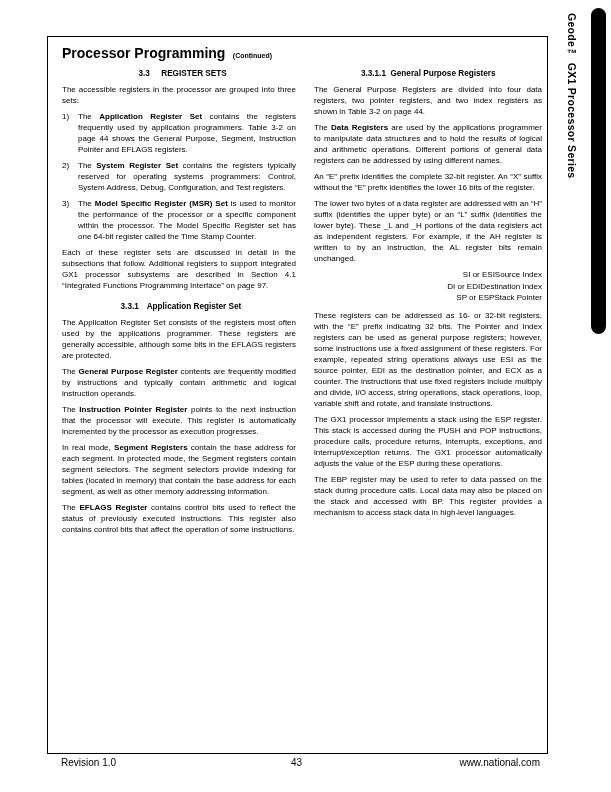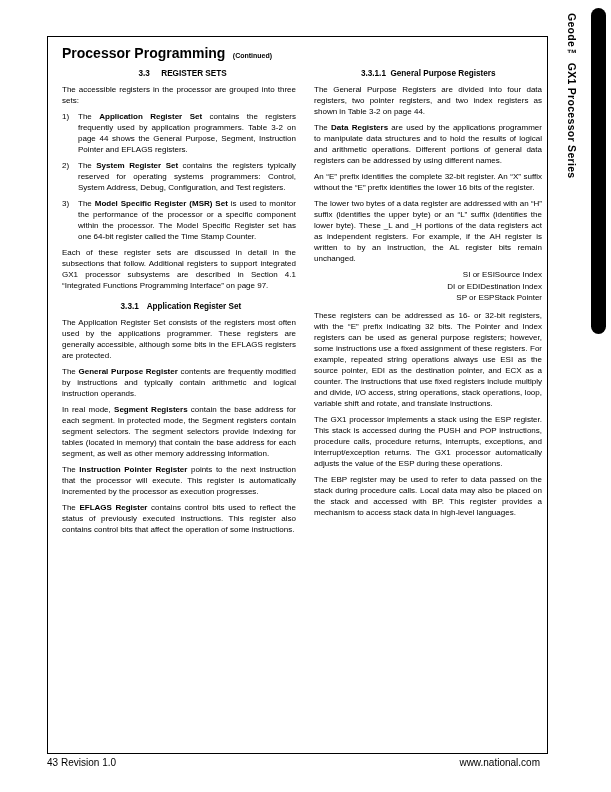--- a/index.html
+++ b/index.html
@@ -43,21 +43,21 @@
   .list-item { display: flex; margin: 0 0 5px 0; }
   .num { flex: 0 0 16px; }
   .list-body { flex: 1; text-align: justify; }
 
   .reg-table { margin: 2px 0 6px 36px; text-align: right; }
   .reg-row { line-height: 11.5px; }
   .reg-name { display: inline-block; width: 74px; }
 
   .footer { position: absolute; left: 47px; top: 757px; width: 499px; font-size: 10px; height: 12px; }
   .footer-left { position: absolute; left: 14px; top: 0; }
-  .footer-center { position: absolute; left: 0; top: 0; width: 100%; }
+  .footer-center { position: absolute; left: 0; top: 0; width: 100%; text-align: center; }
   .footer-right { position: absolute; right: 6px; top: 0; }
 
   .side-label {
     position: absolute; top: 13px; right: 33px;
     writing-mode: vertical-rl;
     font-size: 10.5px; font-weight: bold;
     letter-spacing: 0.3px; white-space: nowrap;
   }
   .side-bar {
     position: absolute; top: 8px; right: 5px;
@@ -85,22 +85,22 @@
         <span class="list-body"><span>The </span><span class="bold">System Register Set</span><span> contains the registers typically reserved for operating systems programmers: Control, System Address, Debug, Configuration, and Test registers.</span></span>
       </div>
       <div class="list-item">
         <span class="num">3)</span>
         <span class="list-body"><span>The </span><span class="bold">Model Specific Register (MSR) Set</span><span> is used to monitor the performance of the processor or a specific component within the processor. The Model Specific Register set has one 64-bit register called the Time Stamp Counter.</span></span>
       </div>
       <p class="para"><span>Each of these register sets are discussed in detail in the subsections that follow. Additional registers to support integrated GX1 processor subsystems are described in Section 4.1 “Integrated Functions Programming Interface” on page 97.</span></p>
       <div class="sec-heading"><span class="sec-num">3.3.1</span><span>Application Register Set</span></div>
       <p class="para"><span>The Application Register Set consists of the registers most often used by the applications programmer. These registers are generally accessible, although some bits in the EFLAGS registers are protected.</span></p>
       <p class="para"><span>The </span><span class="bold">General Purpose Register</span><span> contents are frequently modified by instructions and typically contain arithmetic and logical instruction operands.</span></p>
+      <p class="para"><span>The </span><span class="bold">Instruction Pointer Register</span><span> points to the next instruction that the processor will execute. This register is automatically incremented by the processor as execution progresses.</span></p>
       <p class="para"><span>In real mode, </span><span class="bold">Segment Registers</span><span> contain the base address for each segment. In protected mode, the Segment registers contain segment selectors. The segment selectors provide indexing for tables (located in memory) that contain the base address for each segment, as well as other memory addressing information.</span></p>
-      <p class="para"><span>The </span><span class="bold">Instruction Pointer Register</span><span> points to the next instruction that the processor will execute. This register is automatically incremented by the processor as execution progresses.</span></p>
       <p class="para"><span>The </span><span class="bold">EFLAGS Register</span><span> contains control bits used to reflect the status of previously executed instructions. This register also contains control bits that affect the operation of some instructions.</span></p>
     </div>
   <div id="right-column" class="col col-right">
       <div class="sec-heading"><span class="sec-num">3.3.1.1</span><span>General Purpose Registers</span></div>
       <p class="para"><span>The General Purpose Registers are divided into four data registers, two pointer registers, and two index registers as shown in Table 3-2 on page 44.</span></p>
       <p class="para"><span>The </span><span class="bold">Data Registers</span><span> are used by the applications programmer to manipulate data structures and to hold the results of logical and arithmetic operations. Different portions of general data registers can be addressed by using different names.</span></p>
       <p class="para"><span>An “E” prefix identifies the complete 32-bit register. An “X” suffix without the “E” prefix identifies the lower 16 bits of the register.</span></p>
       <p class="para"><span>The lower two bytes of a data register are addressed with an “H” suffix (identifies the upper byte) or an “L” suffix (identifies the lower byte). These _L and _H portions of the data registers act as independent registers. For example, if the AH register is written to by an instruction, the AL register bits remain unchanged.</span></p>
       <div class="reg-table">
         <div class="reg-row"><span class="reg-name">SI or ESI</span><span class="reg-desc">Source Index</span></div>

